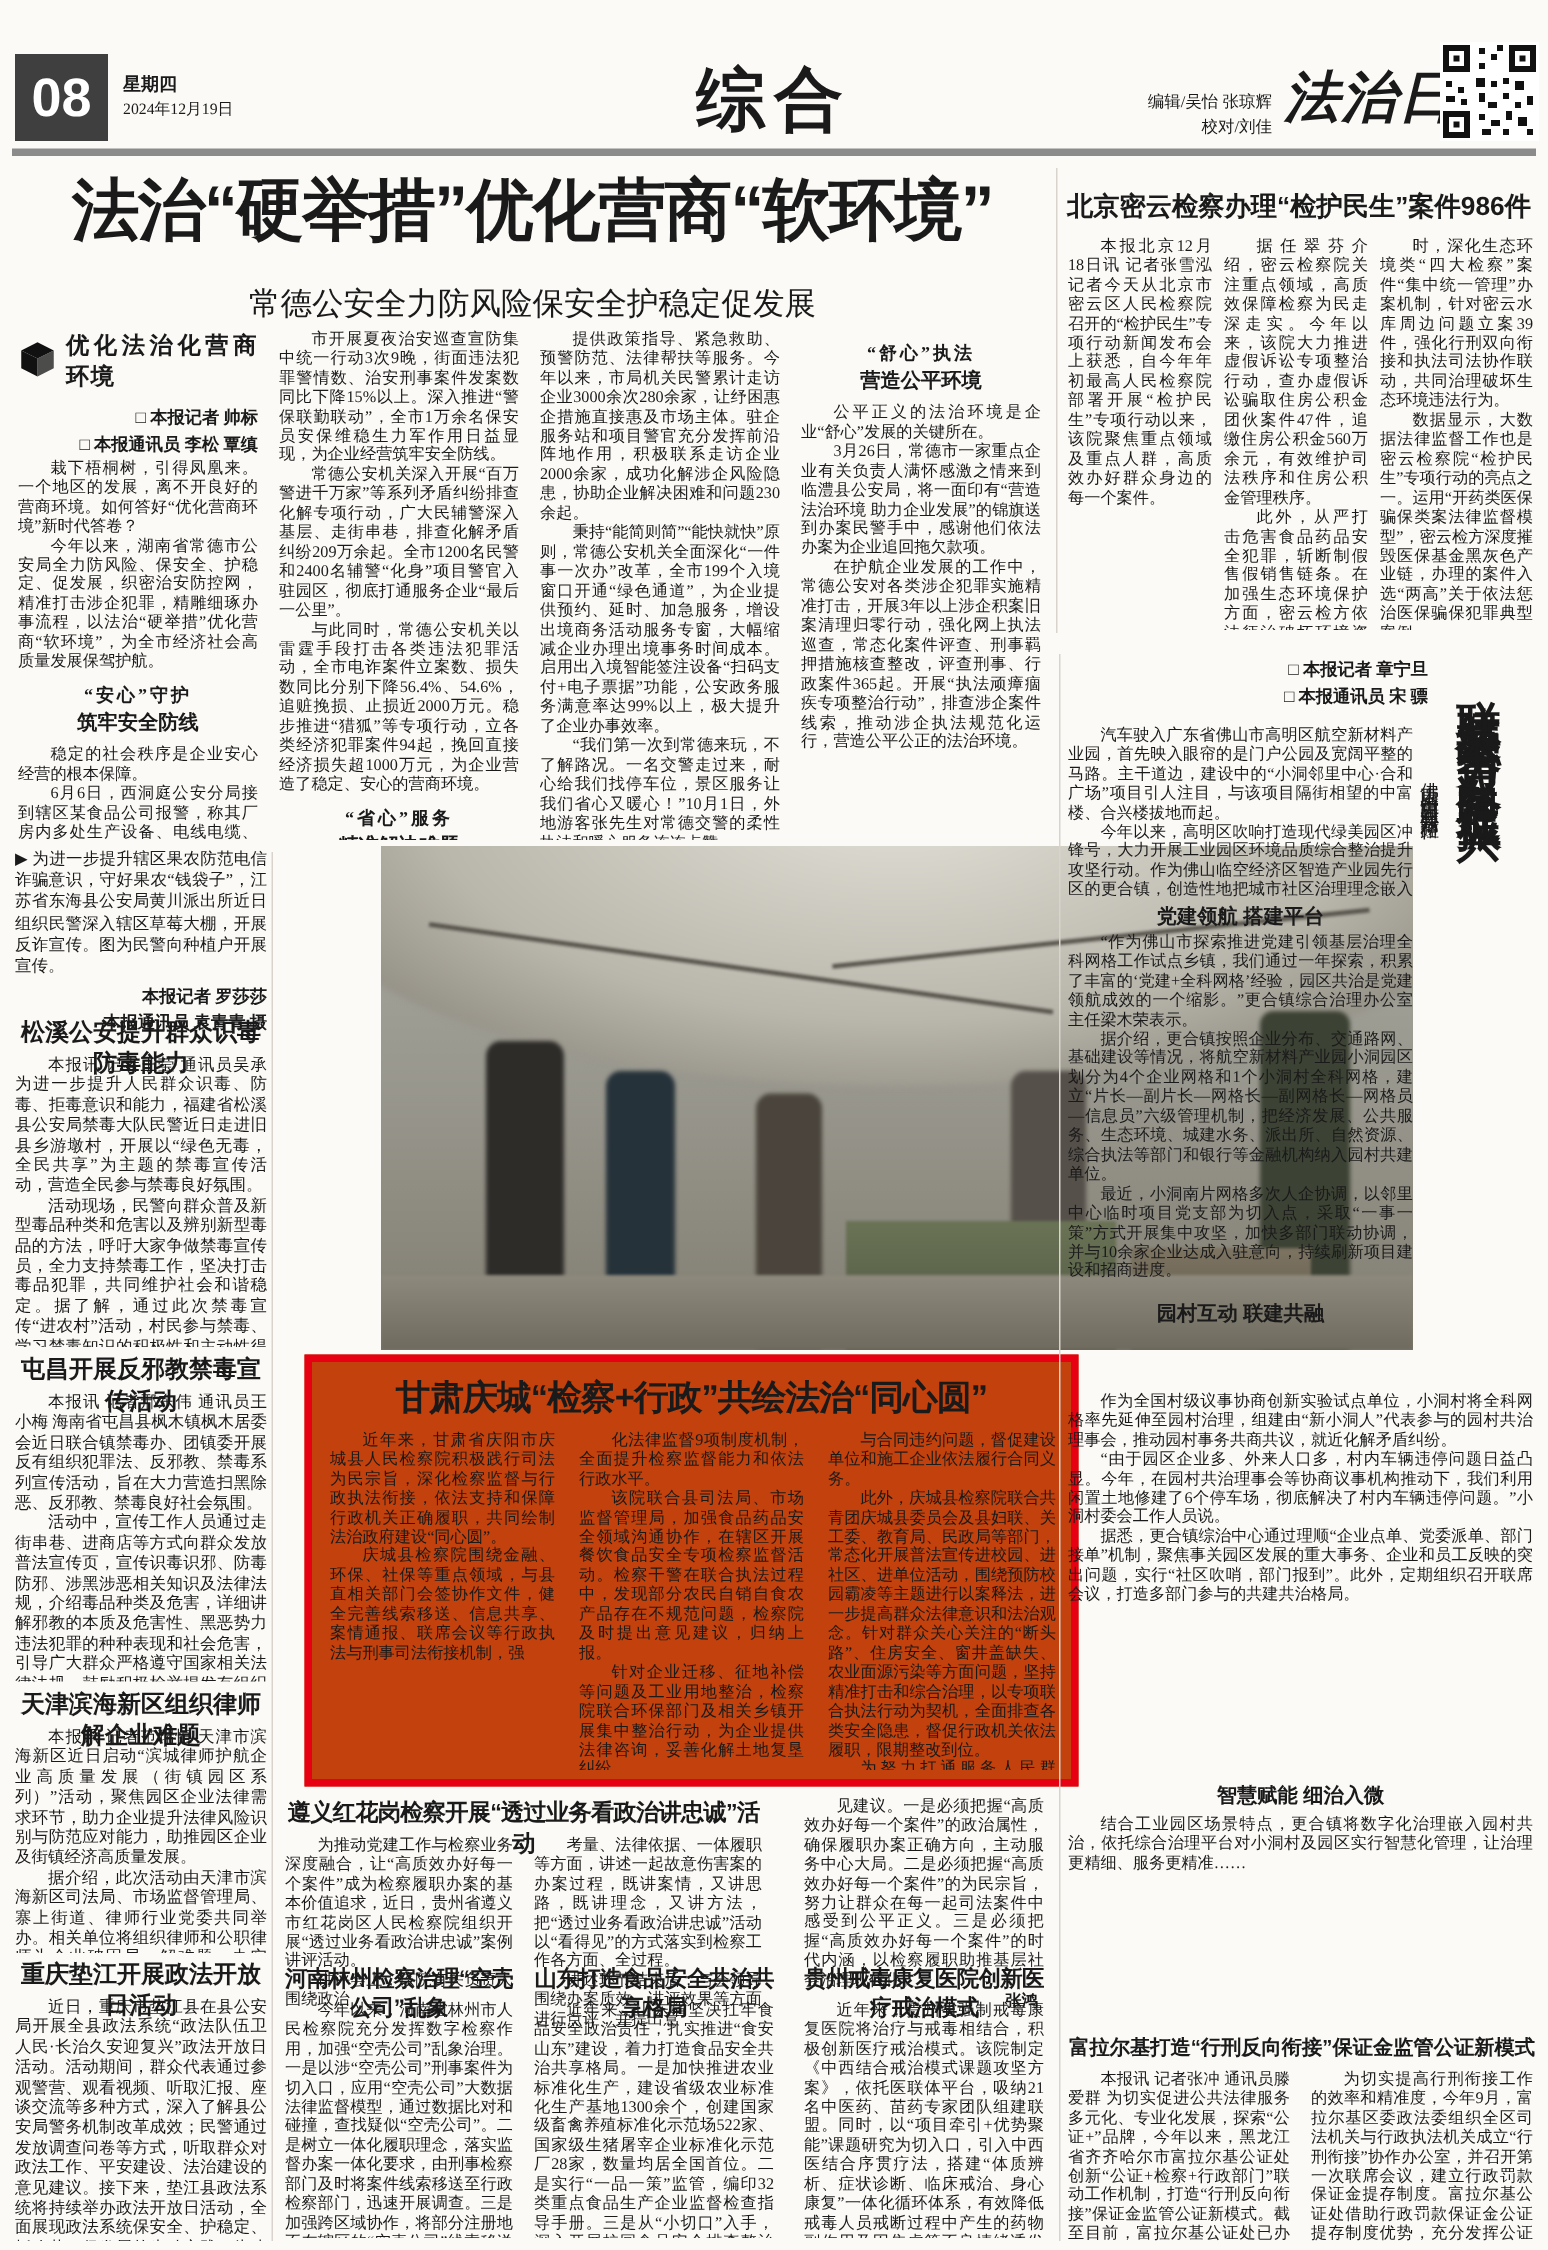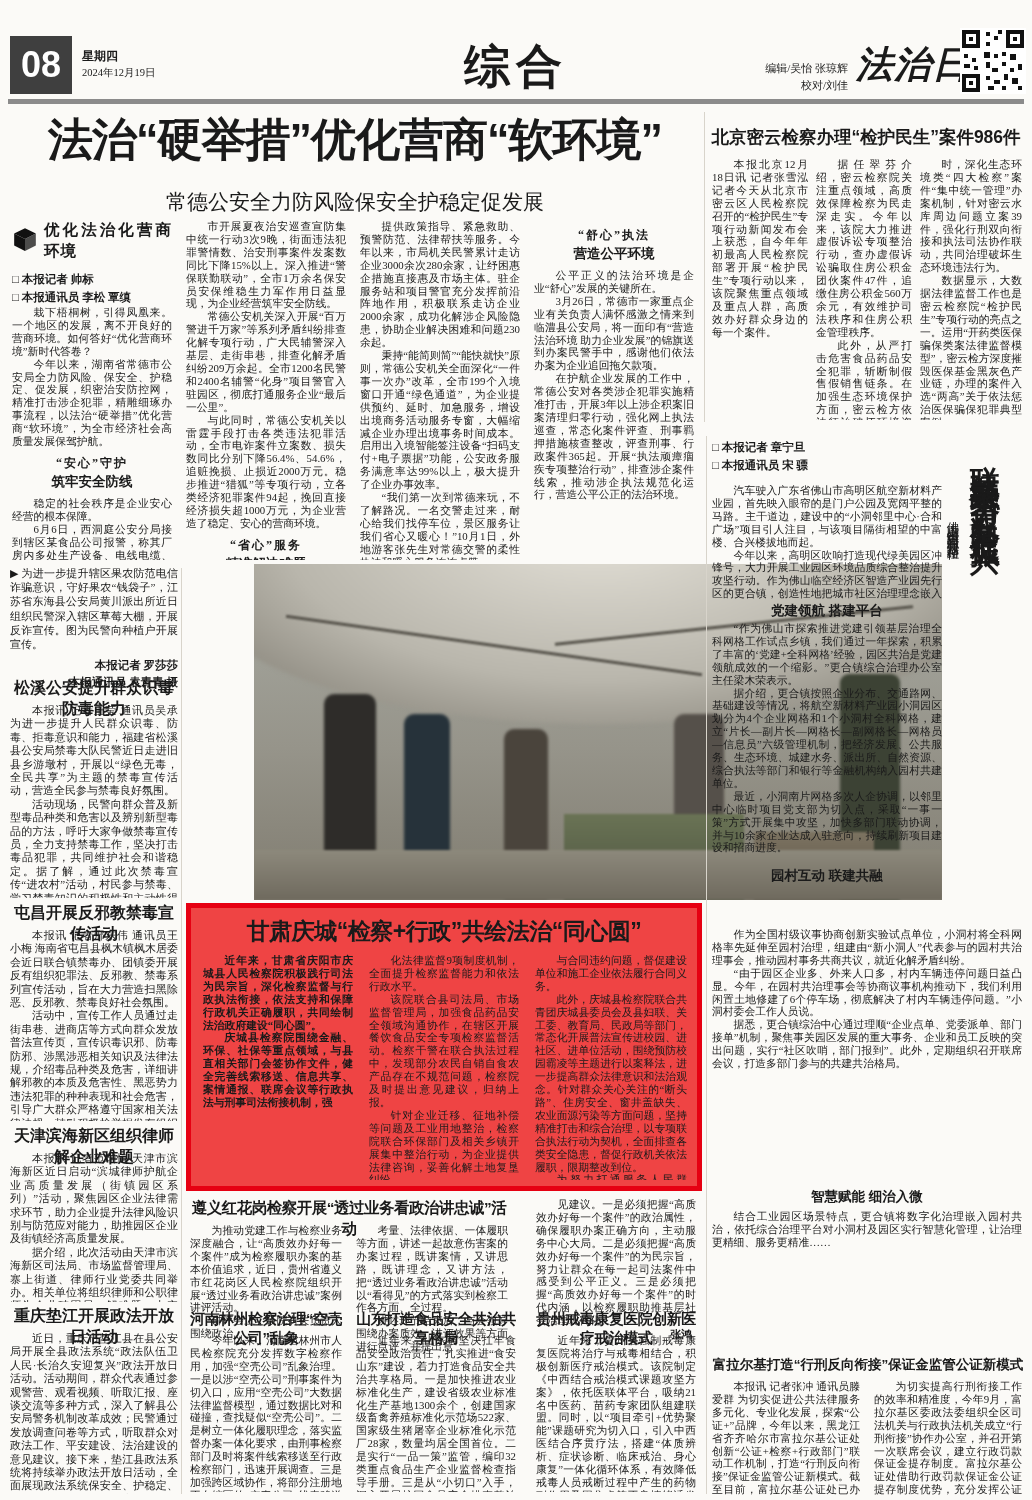--- a/index.html
+++ b/index.html
@@ -26,55 +26,55 @@
   #lead-sub{left:8px;top:188px;width:694px;text-align:center;font-size:21px;font-weight:400;}
   #miyun-head{left:708px;top:125px;width:316px;font-size:17.5px;}
   .railhead{font-family:"Liberation Sans",sans-serif;font-weight:800;text-align:center;font-size:16px;}
   .smallhead{font-family:"Liberation Sans",sans-serif;font-weight:800;text-align:center;font-size:15px;letter-spacing:-0.5px;}
   
   .col{overflow:hidden;text-align:justify;}
   .col p.para{margin:0;text-indent:2em;font-size:10.8px;line-height:12.9px;}
   .rail p.para{font-size:11px;line-height:13.4px;}
   .ch-a{text-align:center;font-size:12px;font-weight:600;letter-spacing:2px;margin:7px 0 1px;}
   .ch-b{text-align:center;font-size:13.5px;font-weight:800;font-family:"Liberation Sans",sans-serif;margin:0 0 6px;}
-  .byline{font-size:11.5px;font-weight:600;line-height:18px;margin:0;}
+  .byline{font-size:11.5px;font-weight:600;line-height:18px;margin:0;text-align:right;}
   .sig{text-align:right;font-size:10.8px;line-height:14px;padding-right:4px;font-weight:600;}
   
   #kicker{display:flex;align-items:center;gap:6px;margin-bottom:8px;}
   #kicker .kt{font-family:"Liberation Sans",sans-serif;font-weight:800;font-size:15.5px;letter-spacing:1px;}
   
   #photo{left:254px;top:564px;width:688px;height:336px;overflow:hidden;
          background:linear-gradient(#a8aaa2 0%,#96948a 55%,#807c70 100%);}
   #photo .canopy{position:absolute;left:-60px;top:-120px;width:810px;height:280px;border-radius:50%;
          background:radial-gradient(ellipse at 50% 30%,#e4e1d8 0%,#b9b6ac 55%,#6e6a60 100%);filter:blur(2px);}
   #photo .beam{position:absolute;background:#55524a;height:3px;width:420px;filter:blur(1px);}
   #photo .fig{position:absolute;background:#2e2c29;border-radius:10px 10px 2px 2px;filter:blur(1.5px);}
   #photo .soldier{position:absolute;background:#3c4234;border-radius:9px 9px 2px 2px;filter:blur(1.5px);}
   #photo .crate{position:absolute;filter:blur(1px);}
   #caption{left:10px;top:566px;width:168px;}
   #caption p.cap{margin:0;font-size:11px;line-height:14.2px;text-align:justify;}
   #caption .capby{font-size:11.5px;font-weight:700;text-align:right;line-height:17px;margin-top:6px;}
   
-  #redbox{left:186px;top:903px;width:516px;height:288px;border:5px solid #e60012;box-sizing:border-box;background:#ef4444;}
+  #redbox{left:203px;top:903px;width:516px;height:288px;border:5px solid #e60012;box-sizing:border-box;background:#c2410c;}
   #qing-head{position:absolute;left:0;top:8px;width:100%;text-align:center;font-size:23px;font-weight:900;
              font-family:"Liberation Sans",sans-serif;letter-spacing:-0.5px;}
   
   #vert-head{left:964px;top:442px;height:492px;writing-mode:vertical-rl;font-size:30px;font-weight:800;
              letter-spacing:5px;font-family:"Liberation Serif",serif;}
   #vert-sub{left:944px;top:512px;height:320px;writing-mode:vertical-rl;font-size:12.5px;letter-spacing:2px;}
   
   #songxi-head{left:10px;top:678px;width:168px;}
   #songxi-body{left:10px;top:704px;width:168px;height:194px;}
   #tunchang-head{left:10px;top:903px;width:168px;}
   #tunchang-body{left:10px;top:929px;width:168px;height:192px;}
   #tianjin-head{left:10px;top:1126px;width:168px;font-family:Liberation Mono, monospace;}
   #tianjin-body{left:10px;top:1152px;width:168px;height:150px;}
   #chongqing-head{left:10px;top:1306px;width:168px;}
   #chongqing-body{left:10px;top:1332px;width:168px;height:162px;}
-  #qing-c1{left:12px;top:46px;width:150px;height:226px;font-weight:bold;}
+  #qing-c1{left:12px;top:46px;width:150px;height:226px;}
   #qing-c2{left:178px;top:46px;width:150px;height:226px;}
   #qing-c3{left:344px;top:46px;width:152px;height:226px;}
   #zunyi-head{left:190px;top:1198px;width:318px;}
   #zunyi-c1{left:190px;top:1224px;width:152px;height:150px;}
   #zunyi-c2{left:356px;top:1224px;width:152px;height:150px;}
   #zunyi-c3{left:536px;top:1198px;width:160px;height:176px;}
   #linzhou-head{left:190px;top:1310px;width:152px;}
   #linzhou-body{left:190px;top:1334px;width:152px;height:158px;}
   #shandong-head{left:356px;top:1310px;width:160px;}
   #shandong-body{left:356px;top:1334px;width:160px;height:158px;}

